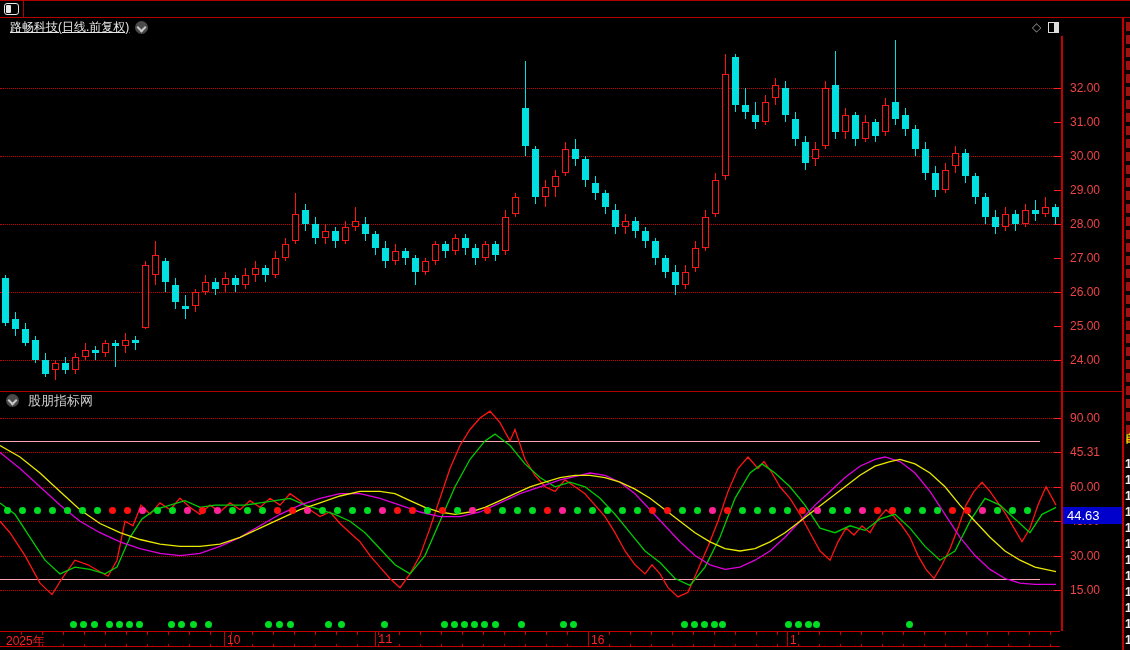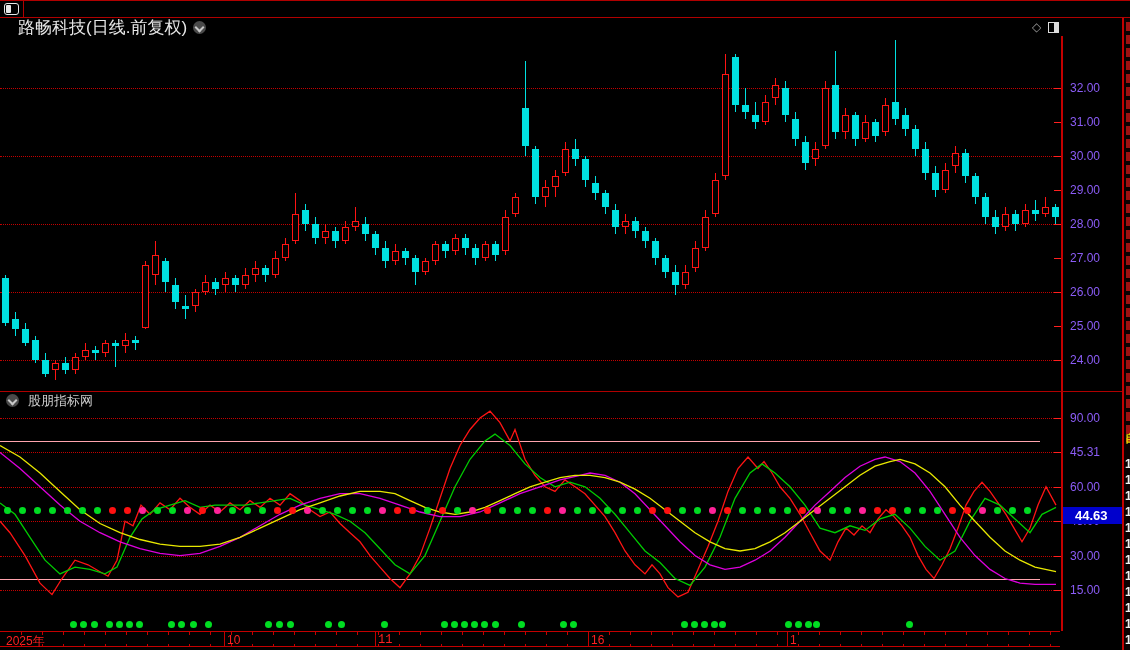--- a/index.html
+++ b/index.html
@@ -12,50 +12,50 @@
   .panel-toggle{width:15px;height:12px;border:1px solid #e8e8e8;border-radius:3px;margin:0 4px;position:relative;}
   .panel-toggle::after{content:"";position:absolute;left:1px;top:1px;bottom:1px;width:5px;background:#e8e8e8;border-radius:1px;}
   .tb-sep{width:1px;height:18px;background:#b00000;margin-right:6px;}
   .periods{display:flex;gap:0;}
   .period{color:#e0e0e0;font-size:12px;padding:1px 9px;cursor:default;white-space:nowrap;}
   .period.active{color:#00e8e8;}
   .tb-right{margin-left:auto;display:flex;gap:4px;padding-right:4px;}
   .tb-btn{border:1px solid #ff2222;color:#f2f2f2;font-size:12px;line-height:13px;padding:0 5px;background:#000;white-space:nowrap;}
   
   .titlebar{position:absolute;left:0;top:18px;width:1130px;height:18px;display:flex;align-items:center;}
-  .title-text{color:#e8e8e8;font-size:17px;margin-left:18px;}
+  .title-text{color:#e8e8e8;font-size:12px;margin-left:10px;text-decoration:underline;}
   .chev-circle{width:13px;height:13px;border-radius:50%;background:#4a4a4a;margin-left:6px;position:relative;}
   .chev-circle::after{content:"";position:absolute;left:3px;top:3px;width:5px;height:5px;border-right:2px solid #c8c8c8;border-bottom:2px solid #c8c8c8;transform:rotate(45deg);}
   .corner-icons{position:absolute;left:1032px;top:20px;display:flex;gap:7px;align-items:center;}
   .diamond-ic{color:#999;font-size:12px;}
   .pane-ic{width:11px;height:11px;border:1px solid #ddd;position:relative;}
   .pane-ic::after{content:"";position:absolute;right:0;top:0;bottom:0;width:4px;background:#ddd;}
   
   .mainchart{position:absolute;left:0;top:36px;width:1060px;height:354px;overflow:hidden;}
   .hgrid{position:absolute;left:0;width:1060px;height:0;border-top:1px dotted #c40000;}
   .candle-wick{position:absolute;width:1px;background:#ff1414;}
   .candle-wick.dn{background:#00e0e0;}
   .candle-body{position:absolute;width:7px;}
   .candle-body.up{border:1px solid #ff1414;background:#000;}
   .candle-body.dn{background:#00e0e0;}
   .vaxis{position:absolute;left:1061px;top:36px;width:2px;height:595px;background:#c40000;}
-  .axis-lbl{position:absolute;left:1070px;width:52px;color:#8b5cf6;font-size:12px;line-height:12px;}
+  .axis-lbl{position:absolute;left:1070px;width:52px;color:#ef4444;font-size:12px;line-height:12px;}
   .axis-tick{position:absolute;left:1054px;width:7px;height:1px;background:#ff2020;}
   
   .div-line{position:absolute;left:0;top:391px;width:1130px;height:1px;background:#b00000;}
   .ind-head{position:absolute;left:0;top:393px;width:1060px;height:15px;display:flex;align-items:center;gap:9px;white-space:nowrap;overflow:hidden;}
   .ind-name{color:#cccccc;font-size:13px;}
   .ind-field{font-size:13px;}
   .ind-plot{position:absolute;left:0;top:408px;width:1060px;height:190px;overflow:hidden;}
   .ind-grid{position:absolute;left:0;width:1060px;height:0;border-top:1px dotted #c40000;}
   .pink-line{position:absolute;left:0;width:1040px;height:1px;background:#ffa4ae;}
   .dot50{position:absolute;width:7px;height:7px;border-radius:50%;}
   .ind-svg{position:absolute;left:0;top:0;}
   .cur-box{position:absolute;left:1063px;top:507px;width:59px;height:17px;background:#0000cc;color:#fff;
-           font-size:13px;line-height:17px;text-align:left;padding-left:12px;z-index:5;font-weight:bold;}
+           font-size:13px;line-height:17px;text-align:left;padding-left:4px;z-index:5;}
   
   .bdot{position:absolute;width:7px;height:7px;border-radius:50%;background:#00dd22;top:621px;}
   .dateaxis{position:absolute;left:0;top:631px;width:1060px;height:16px;border-top:1px solid #c40000;border-bottom:1px solid #c40000;}
   .date-lbl{position:absolute;top:633px;color:#ff2020;font-size:12px;}
   .month-sep{position:absolute;top:631px;width:1px;height:16px;background:#c40000;}
   .minor-tick{position:absolute;width:1px;height:3px;background:#c40000;}
   
   .right-strip{position:absolute;left:1122px;top:18px;width:8px;height:632px;background:#0a0000;border-left:2px solid #c40000;z-index:8;overflow:hidden;}
   .strip-marks{position:absolute;left:2px;top:4px;width:6px;height:420px;
       background:repeating-linear-gradient(to bottom,#b81414 0 9px,#0a0000 9px 13px);opacity:.85;}

